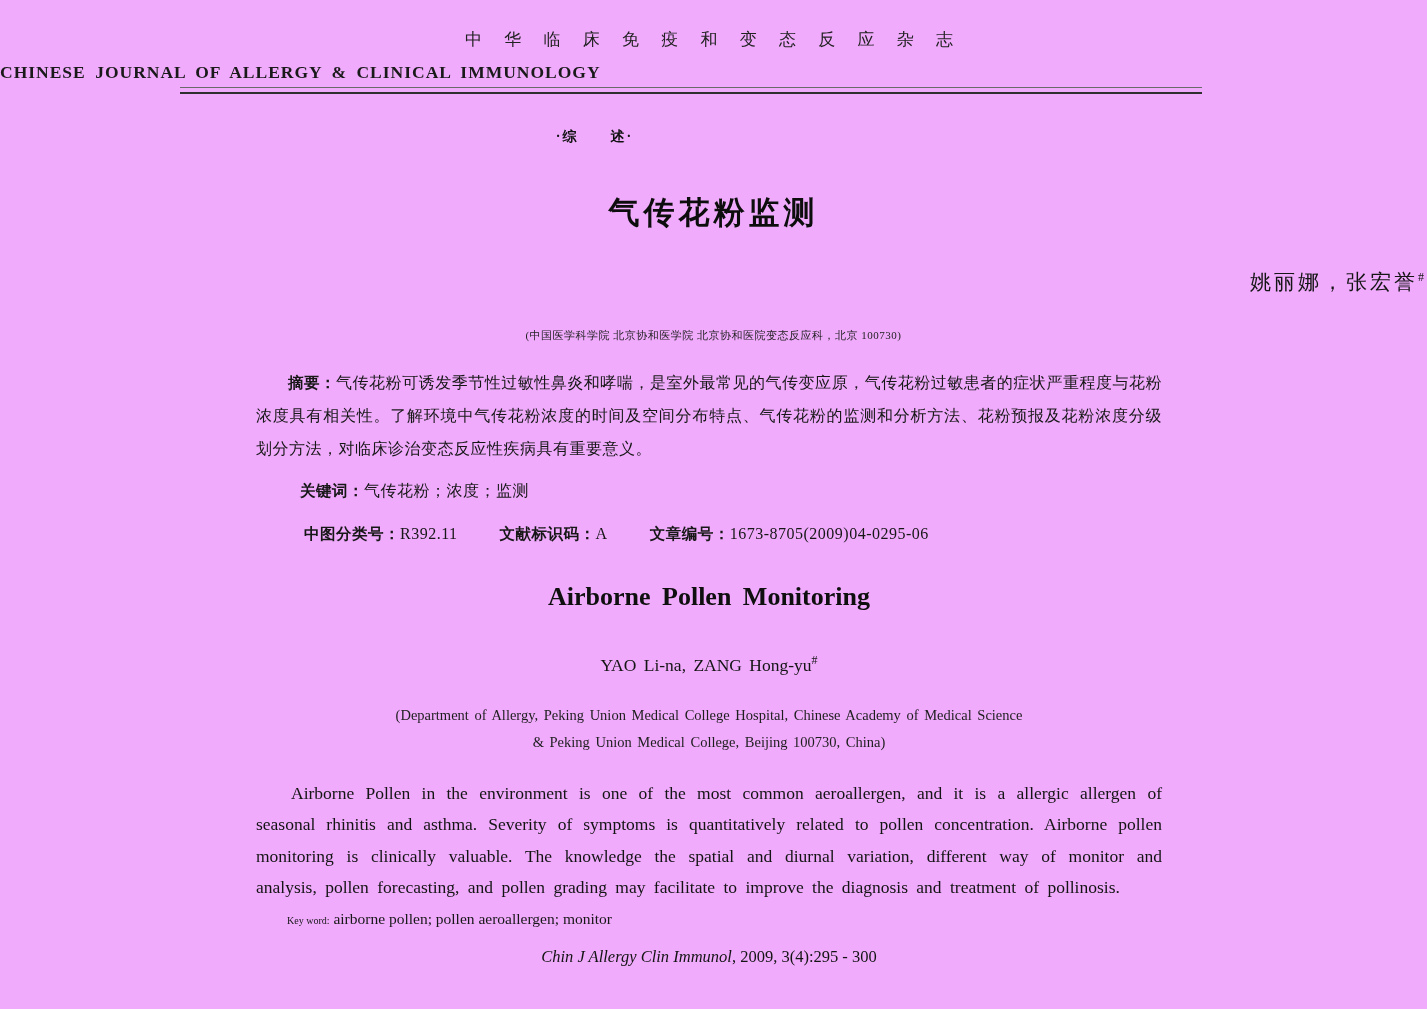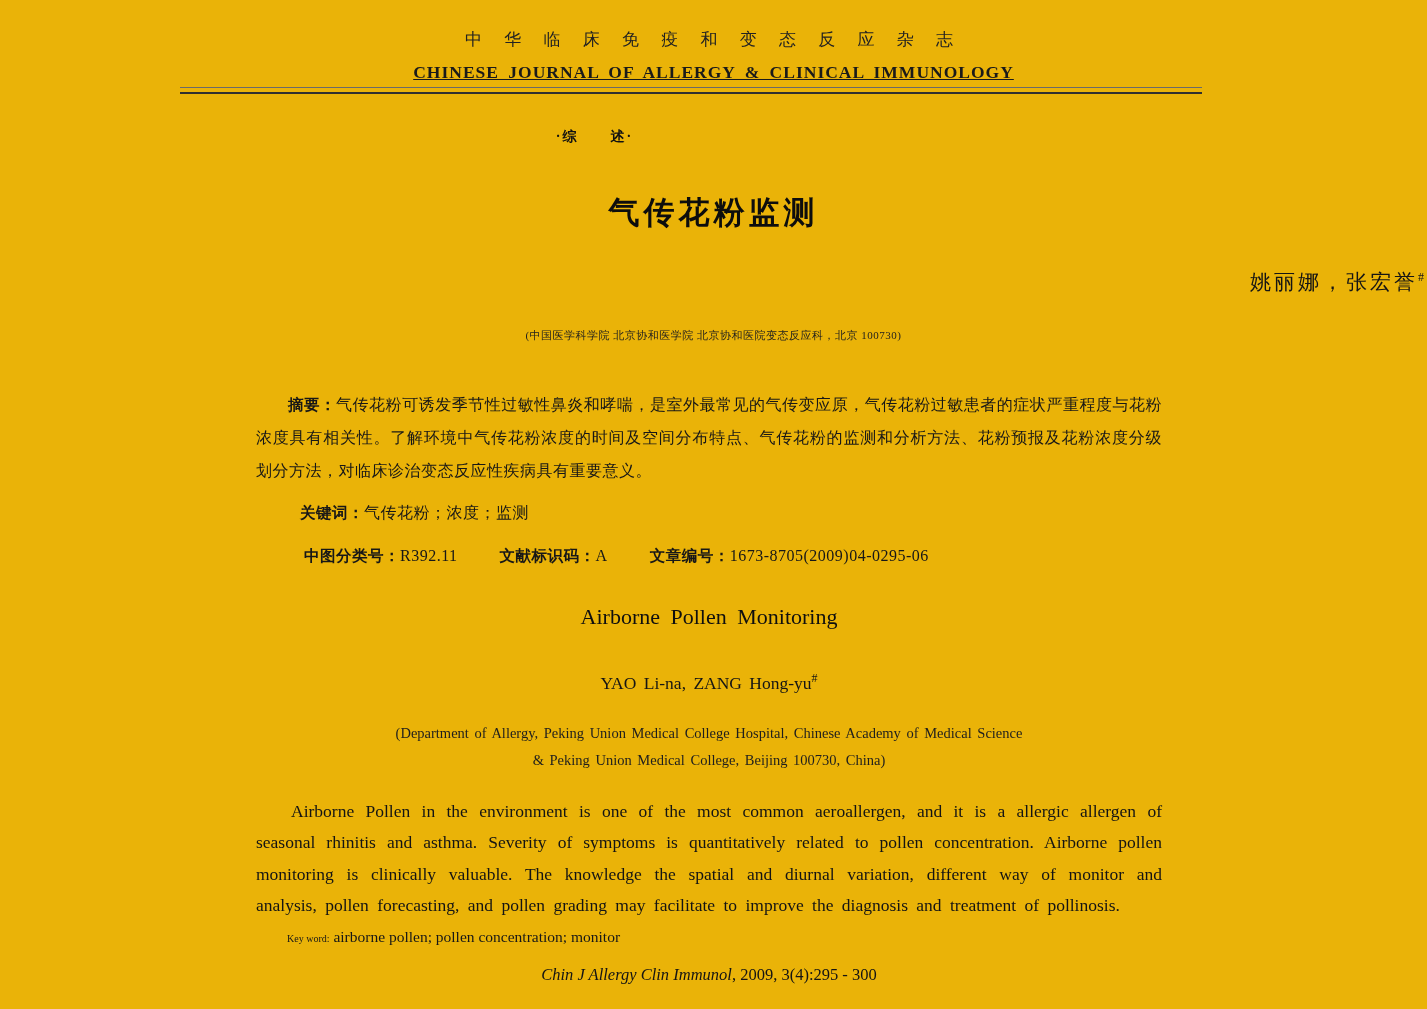--- a/index.html
+++ b/index.html
@@ -1,37 +1,36 @@
 <!DOCTYPE html>
 <html><head>
 <meta charset="utf-8">
 <style>
   html, body { margin: 0; padding: 0; background: #e9e9e9; }
   .page {
     position: relative;
     width: 1427px;
     height: 1009px;
     margin: 0 auto;
-    background: #eab308;
+    background: #f0abfc;
     color: #1c1c1c;
     font-family: "Liberation Serif", "DejaVu Serif", serif;
     overflow: hidden;
   }
   
   .journal-cn {
     position: absolute; top: 28px; left: 0; width: 100%;
     text-align: center; font-size: 17px; letter-spacing: 9px;
     color: #222;
   }
   .journal-en {
     position: absolute; top: 62px; left: 0; width: 100%;
-    text-align: center; font-size: 17.5px; font-weight: bold;
+    text-align: left; font-size: 17.5px; font-weight: bold;
     letter-spacing: 1px; color: #1a1a1a;
     word-spacing: 4px;
-    text-decoration: underline;
   }
   .double-rule {
     position: absolute; top: 87px; left: 180px; width: 1022px; height: 4px;
     border-top: 1.5px solid #6a6a6a;
     border-bottom: 2.5px solid #303030;
   }
   .section-label {
     position: absolute; top: 128px; left: 0; width: 100%;
     box-sizing: border-box; padding-right: 238px;
     text-align: center; font-size: 14px; font-weight: bold;
@@ -49,39 +48,39 @@
     position: absolute; top: 268px; left: 0; width: 100%;
     text-align: right; font-size: 21px; letter-spacing: 3px; color: #151515;
   }
   .authors-cn sup, .en-authors sup { font-size: 12px; }
   .affil-cn {
     position: absolute; top: 328px; left: 0; width: 100%;
     text-align: center; font-size: 11px; letter-spacing: 0.5px; color: #1e1e1e;
   }
   
   .content {
-    position: absolute; left: 256px; top: 388px; width: 906px;
+    position: absolute; left: 256px; top: 366px; width: 906px;
   }
   .abstract-cn {
     font-size: 16px; line-height: 33px; text-align: justify;
     text-indent: 2em; color: #171717; letter-spacing: 0.5px;
   }
   .label-hei {
     font-weight: bold;
     font-family: "Liberation Sans", "DejaVu Sans", sans-serif;
     font-size: 15.5px;
   }
   .kv-line {
     font-size: 16px; line-height: 27px; text-indent: 2em;
     color: #171717; letter-spacing: 0.5px;
   }
   .clc-gap { margin-left: 42px; }
   
   .en-title {
-    text-align: center; font-size: 22px; font-weight: normal;
+    text-align: center; font-size: 26px; font-weight: bold;
     margin-top: 35px; text-indent: 0; color: #0f0f0f;
     word-spacing: 5px;
   }
   .en-authors {
     text-align: center; font-size: 17.5px; margin-top: 41px;
     color: #151515; word-spacing: 3px;
   }
   .en-affil {
     text-align: center; font-size: 14.5px; line-height: 27.5px;
     margin-top: 26px; color: #1e1e1e; word-spacing: 2px;
@@ -126,19 +125,19 @@
     <p class="kv-line" style="margin:16px;"><span class="label-hei">中图分类号：</span><span>R392.11</span><span class="label-hei clc-gap">文献标识码：</span><span>A</span><span class="label-hei clc-gap">文章编号：</span><span>1673-8705(2009)04-0295-06</span></p>
 
     <p class="en-title" style="margin-bottom:0;">Airborne Pollen Monitoring</p>
 
     <p class="en-authors" style="margin-bottom:0;"><span>YAO Li-na, ZANG Hong-yu</span><sup>#</sup></p>
 
     <p class="en-affil" style="margin-bottom:0;"><span>(Department of Allergy, Peking Union Medical College Hospital, Chinese Academy of Medical Science</span><br><span>&amp; Peking Union Medical College, Beijing 100730, China)</span></p>
 
     <p class="en-abstract" style="margin-bottom:0;">Airborne Pollen in the environment is one of the most common aeroallergen, and it is a allergic allergen of seasonal rhinitis and asthma. Severity of symptoms is quantitatively related to pollen concentration. Airborne pollen monitoring is clinically valuable. The knowledge the spatial and diurnal variation, different way of monitor and analysis, pollen forecasting, and pollen grading may facilitate to improve the diagnosis and treatment of pollinosis.</p>
 
-    <p class="en-keyword" style="margin-bottom:0;"><span class="kw-label">Key word:</span><span> </span><span>airborne pollen; pollen concentration; monitor</span></p>
+    <p class="en-keyword" style="margin-bottom:0;"><span class="kw-label">Key word:</span><span> </span><span>airborne pollen; pollen aeroallergen; monitor</span></p>
 
     <p class="citation" style="margin-bottom:0;"><span class="cit-journal">Chin J Allergy Clin Immunol</span><span>, 2009, 3(4):295 - 300</span></p>
 
   </div>
 
 </div>
 
 </body></html>

